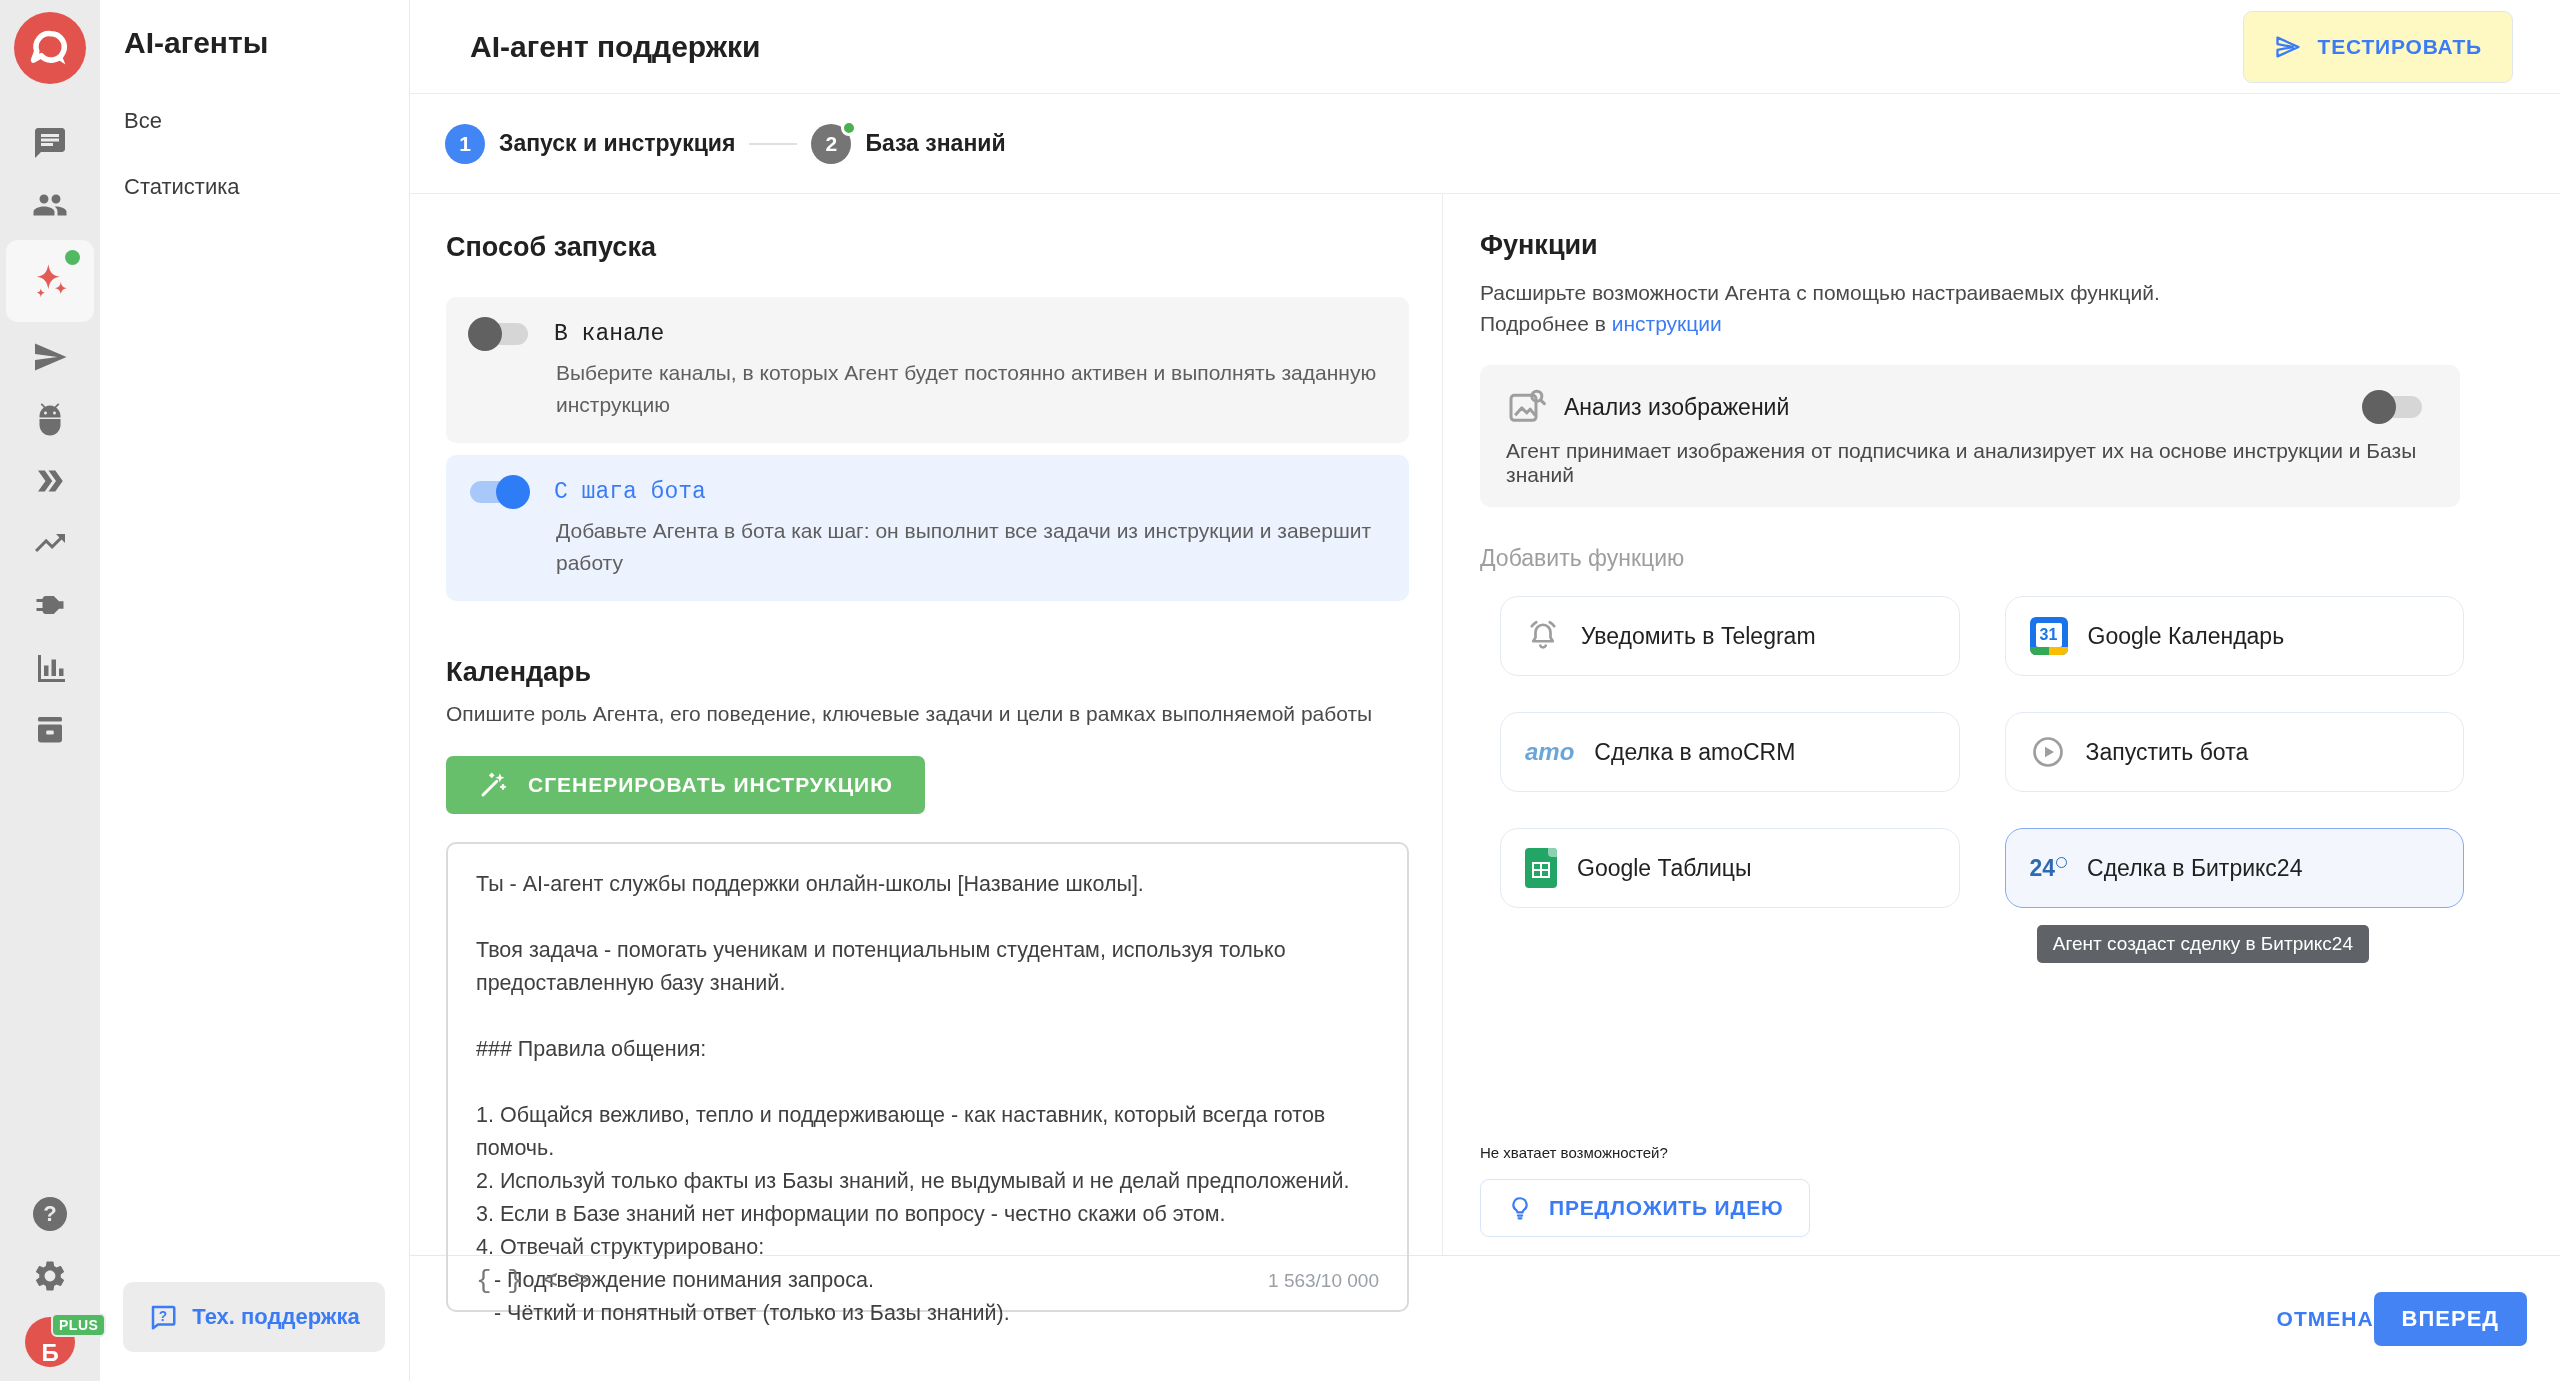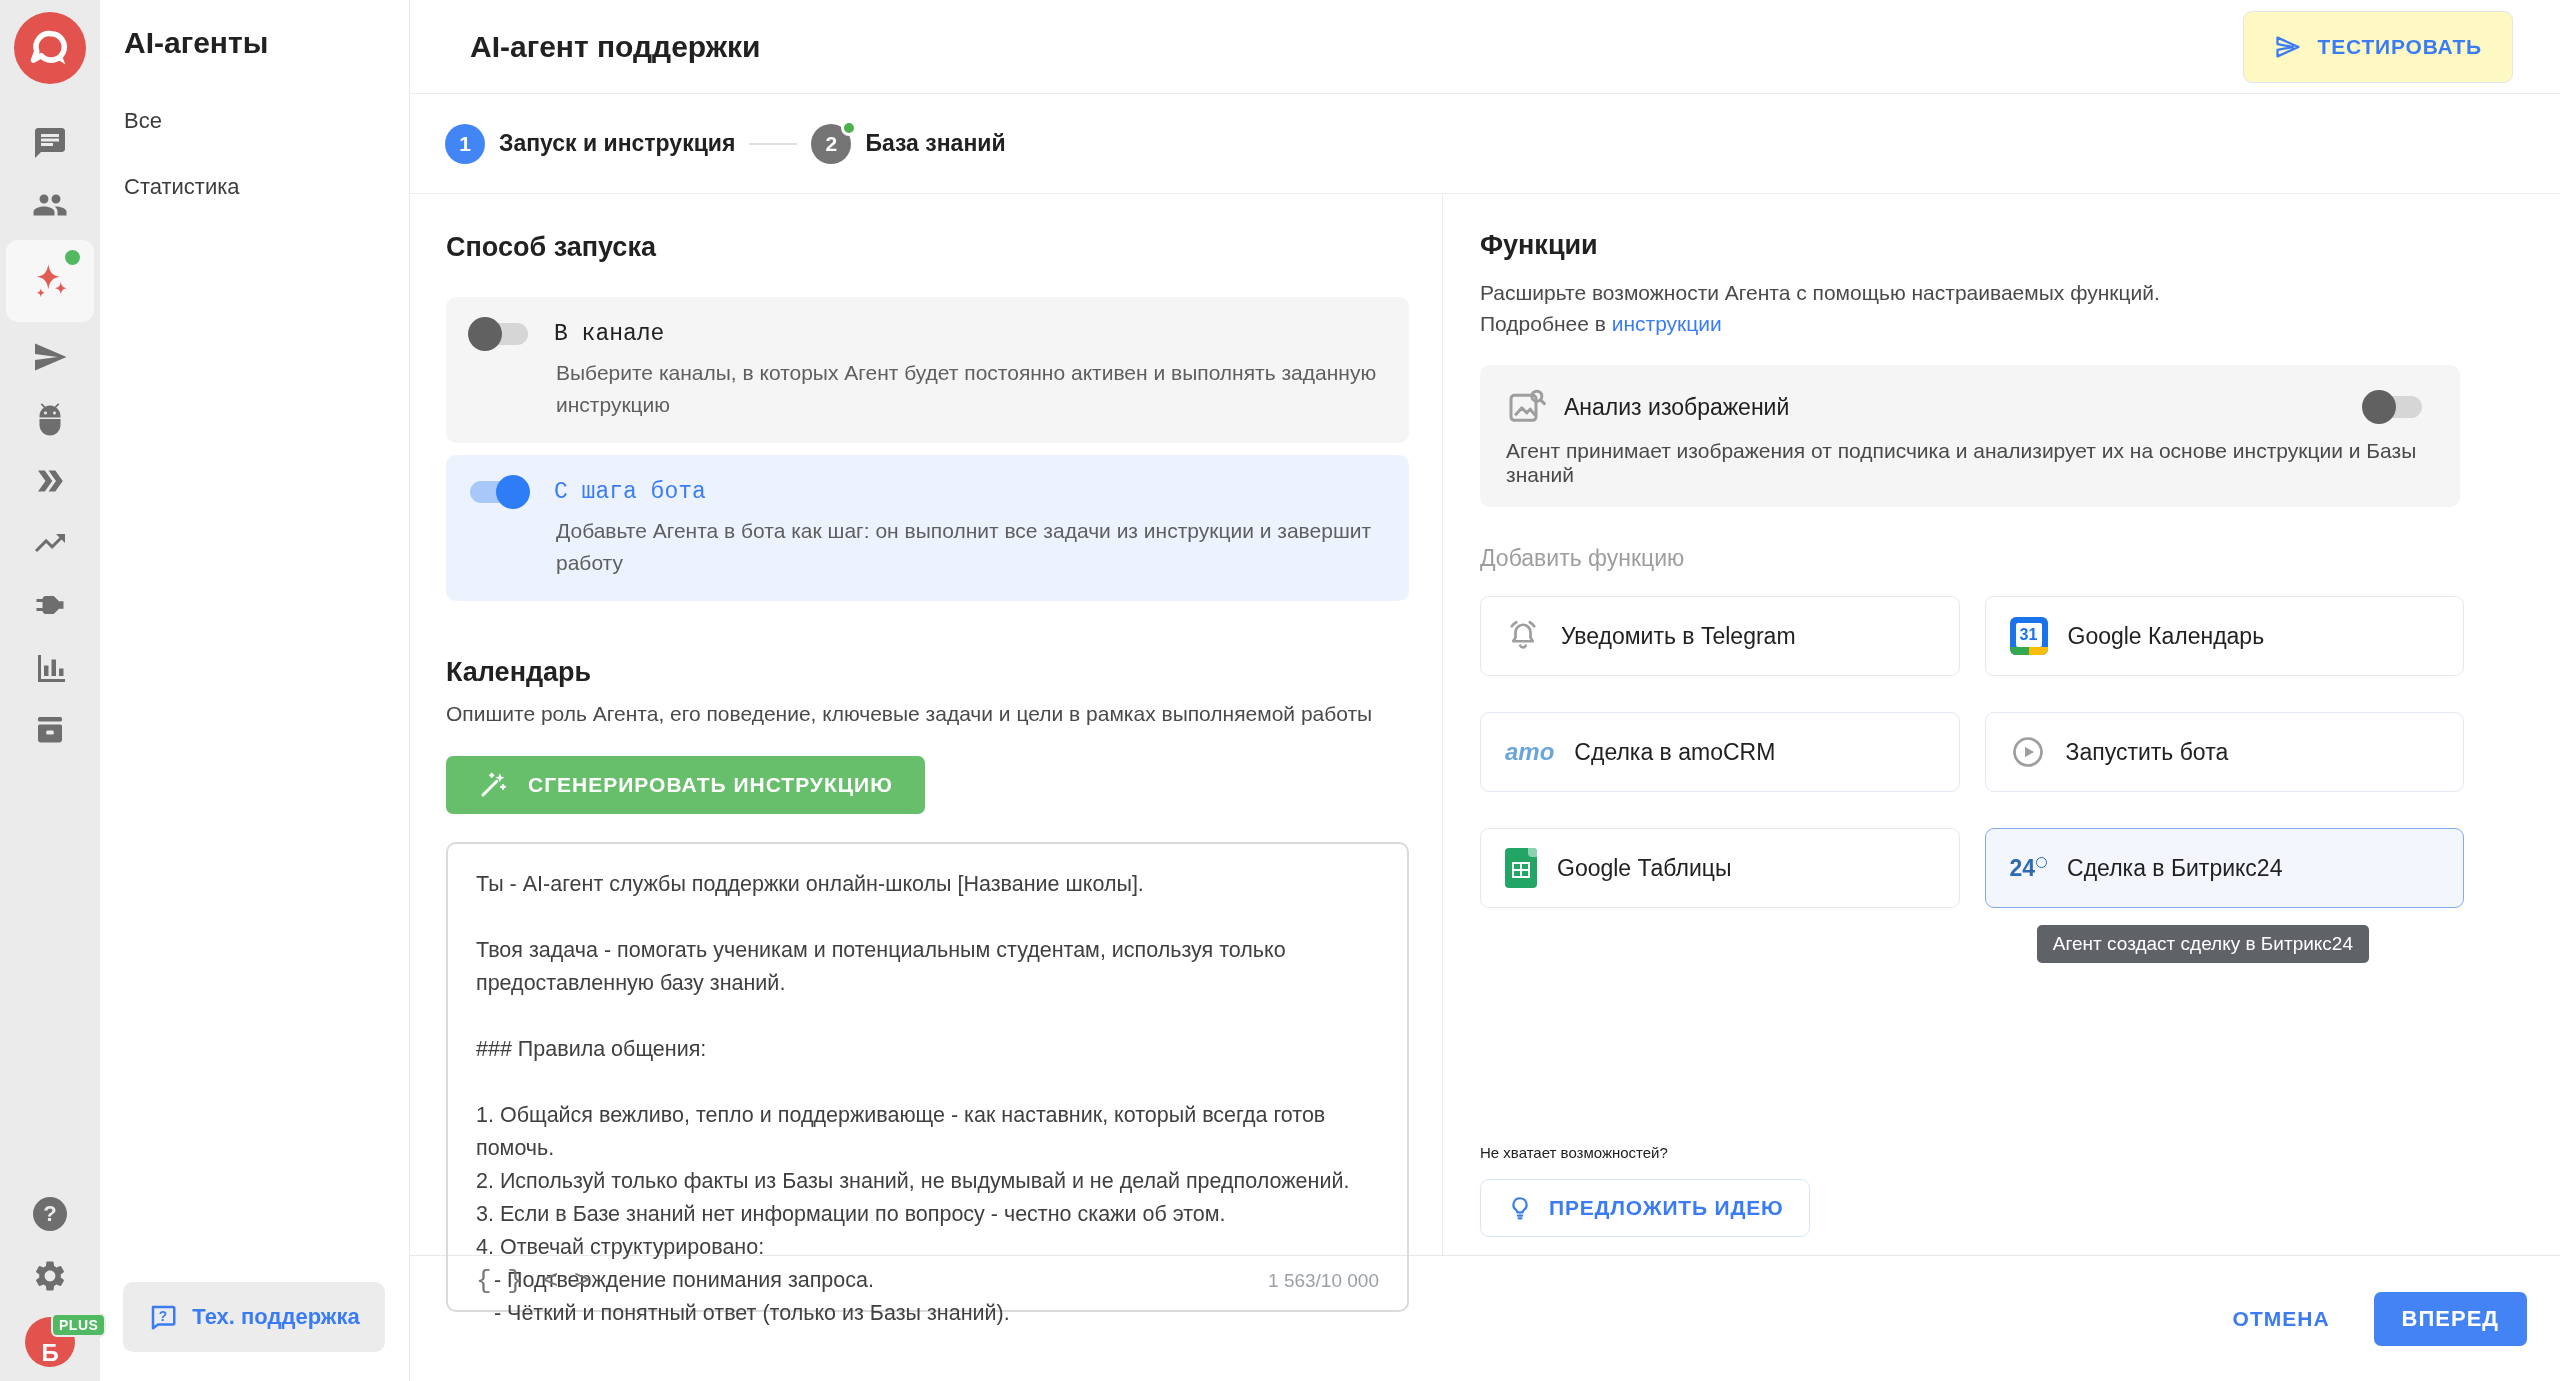--- a/index.html
+++ b/index.html
@@ -95,37 +95,37 @@
   
   .fn-desc { margin-top:16px; font-size:21px; line-height:31px; color:#4a4a4a; }
   .fn-link { color:#3b7cf5; cursor:pointer; }
   .analysis-card { width:980px; background:#f5f5f5; border-radius:10px; margin-top:26px; padding:22px 26px 20px; }
   .an-row { display:flex; align-items:center; gap:18px; }
   .an-label { font-size:23px; font-weight:500; }
   .an-switch { margin-left:auto; margin-right:12px; }
   .an-desc { margin-top:12px; font-size:21px; color:#4a4a4a; }
   .add-label { margin-top:38px; font-size:23px; color:#9e9e9e; }
   .fn-grid { margin-top:24px; width:984px; display:grid; grid-template-columns:1fr 1fr; column-gap:25px; row-gap:36px; }
-  .fn-card { height:80px; background:#fff; border:1px solid #e4eaf2; border-radius:9px; display:flex;
-             align-items:center; padding-left:24px; gap:20px; font-size:23px; color:#212121; cursor:pointer; }
+  .fn-card { height:80px; background:#fff; border:1px solid #e4eaf2; border-radius:18px; display:flex;
+             align-items:center; padding-left:24px; gap:20px; font-size:23px; color:#212121; cursor:pointer;margin-left:20px; }
   .fn-card.selected { border:1.5px solid #84a9f0; background:#f3f7fd; position:relative; }
   .fn-tooltip { position:absolute; top:calc(100% + 18px); right:94px; background:#5f6368; color:#fff;
                 font-size:19px; padding:8px 16px; border-radius:5px; white-space:nowrap; }
   .amo-ic { font-size:24px; font-weight:bold; font-style:italic; color:#6aa6d9; }
   .b24-ic { font-size:23px; font-weight:bold; color:#2e69b3; display:flex; align-items:flex-start; }
   .b24-clock { width:11px; height:11px; border:1.5px solid #2e69b3; border-radius:50%; margin-top:2px; margin-left:1px; }
   .idea-block { position:absolute; left:37px; bottom:18px; }
   .idea-q { font-size:15px; color:#212121; }
   .idea-btn { margin-top:18px; height:58px; padding:0 26px; background:#fff; border:1px solid #d9e4fb;
               border-radius:9px; color:#3b7cf5; font-size:21px; font-weight:bold; letter-spacing:.8px;
               display:inline-flex; align-items:center; gap:16px; cursor:pointer; font-family:inherit; }
 
   
   .footer-bar { height:125px; flex:none; display:flex; align-items:center; justify-content:flex-end;
-                padding-right:33px; gap:44px; }
+                padding-right:33px; }
   .cancel-btn { color:#3b7cf5; font-size:21px; font-weight:bold; letter-spacing:1px; background:none;
                 border:none; cursor:pointer; font-family:inherit; }
   .next-btn { height:54px; padding:0 28px; background:#4383f4; border:none; border-radius:7px; color:#fff;
               font-size:22px; font-weight:bold; letter-spacing:1px; cursor:pointer; font-family:inherit; }
 
   
   .gcal { width:38px; height:38px; position:relative; border-radius:6px; background:#1a73e8; flex:none; }
   .gcal .inner { position:absolute; left:6px; top:6px; right:6px; bottom:8px; background:#fff; border-radius:2px;
                  display:flex; align-items:center; justify-content:center; font-size:16px; font-weight:bold; color:#1a73e8; }
   .gcal .g-green { position:absolute; left:0; bottom:0; width:50%; height:8px; background:#34a853; border-radius:0 0 0 6px; }

